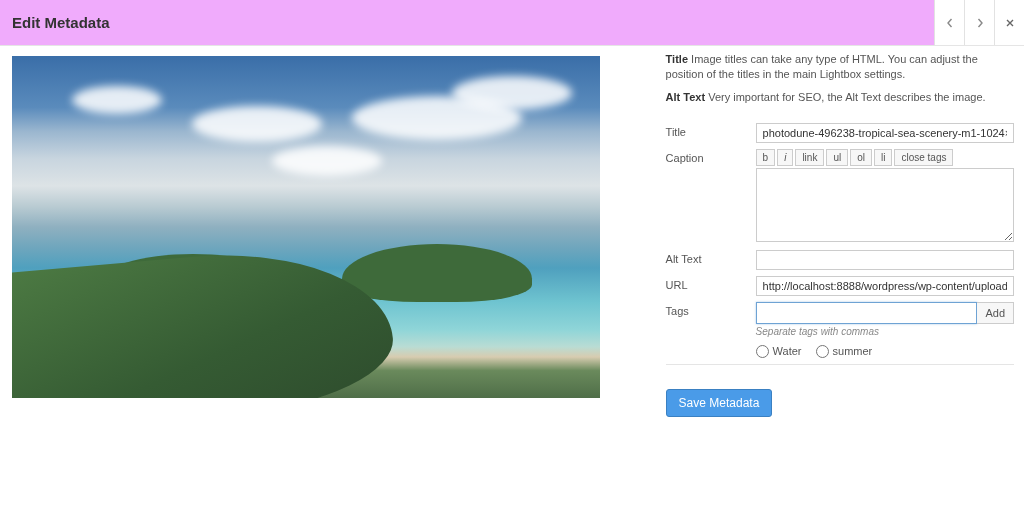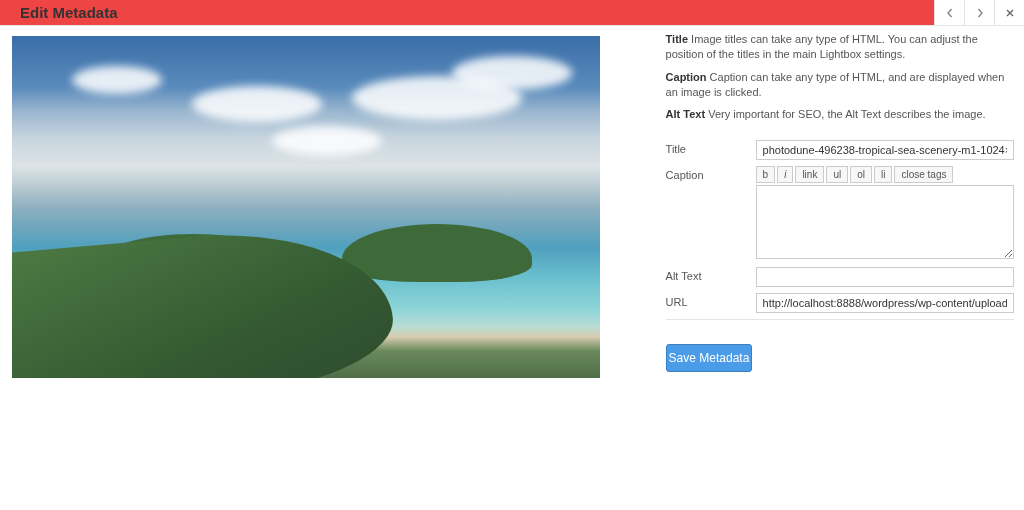--- a/index.html
+++ b/index.html
@@ -9,24 +9,24 @@
     color: #444;
     background: #fff;
     width: 1024px;
     height: 510px;
     overflow: hidden;
   }
   .header {
     display: flex;
     align-items: center;
     justify-content: space-between;
-    height: 26px;
+    height: 46px;
     border-bottom: 1px solid #e5e5e5;
-    padding-left: 20px;
-    background: #ef4444;
+    padding-left: 12px;
+    background: #f0abfc;
   }
   .header h1 {
     font-size: 15px;
     font-weight: 600;
     color: #333;
   }
   .header-nav {
     display: flex;
     height: 100%;
   }
@@ -151,21 +151,21 @@
   }
   .hint { font-style:italic; color:#888; font-size:10px; margin-top:2px; display:block;}
   .tag-radios { margin-top:8px; display:flex; gap:14px; padding-left:0; }
   .tag-radios label { display:flex; align-items:center; gap:4px; color:#555;}
   .tag-radios input[type=radio]{ margin:0; }
   .save-button {
     margin-top:14px;
     background:#4a9be8; color:#fff;
     border:1px solid #3a80c2;
     border-radius:3px;
-    padding:6px 2px; font-size:12px;
+    padding:6px 12px; font-size:12px;
     cursor:pointer;
   }
   hr.sep {
     border:none;
     border-bottom:1px solid #e5e5e5;
     margin:4px 0 10px;
   }
 </style>
 </head>
 <body>
@@ -203,21 +203,20 @@
       <div class="island" style="top:198px;left:86px;width:190px;height:50px"></div>
       <div class="beach"></div>
       <div class="shore"></div>
       <div class="land-left"></div>
     </div>
   </div>
 
   <div class="sidebar">
     <div class="help-block">
       <p><b>Title</b> <span>Image titles can take any type of HTML. You can adjust the position of the titles in the main Lightbox settings.</span></p>
-      <p><b>Caption</b> <span>Caption can take any type of HTML, and are displayed when an image is clicked.</span></p>
       <p><b>Alt Text</b> <span>Very important for SEO, the Alt Text describes the image.</span></p>
     </div>
 
     <div class="form">
 
       <div class="form-row">
         <label>Title</label>
         <div class="field">
           <input type="text" value="photodune-496238-tropical-sea-scenery-m1-1024×601" style="">
         </div>
@@ -247,20 +246,40 @@
       </div>
 
       <div class="form-row">
         <label>URL</label>
         <div class="field">
           <input type="text" value="http://localhost:8888/wordpress/wp-content/uploads/2014/11/phot" style="">
         </div>
       </div>
 
 
+      <div class="form-row">
+        <label>Tags</label>
+        <div class="field">
+          <div class="tags-wrap">
+            <input type="text" class="tags-input" value="" style="">
+            <button>Add</button>
+          </div>
+          <span class="hint">Separate tags with commas</span>
+          <div class="tag-radios">
+            <label>
+                <input type="radio" name="tagopt" style="">
+                <span>Water</span>
+              </label>
+            <label>
+                <input type="radio" name="tagopt" style="">
+                <span>summer</span>
+              </label>
+          </div>
+        </div>
+      </div>
 
       <hr class="sep">
 
       <button class="save-button">Save Metadata</button>
 
     </div>
   </div>
 </div>
 
 </body></html>

